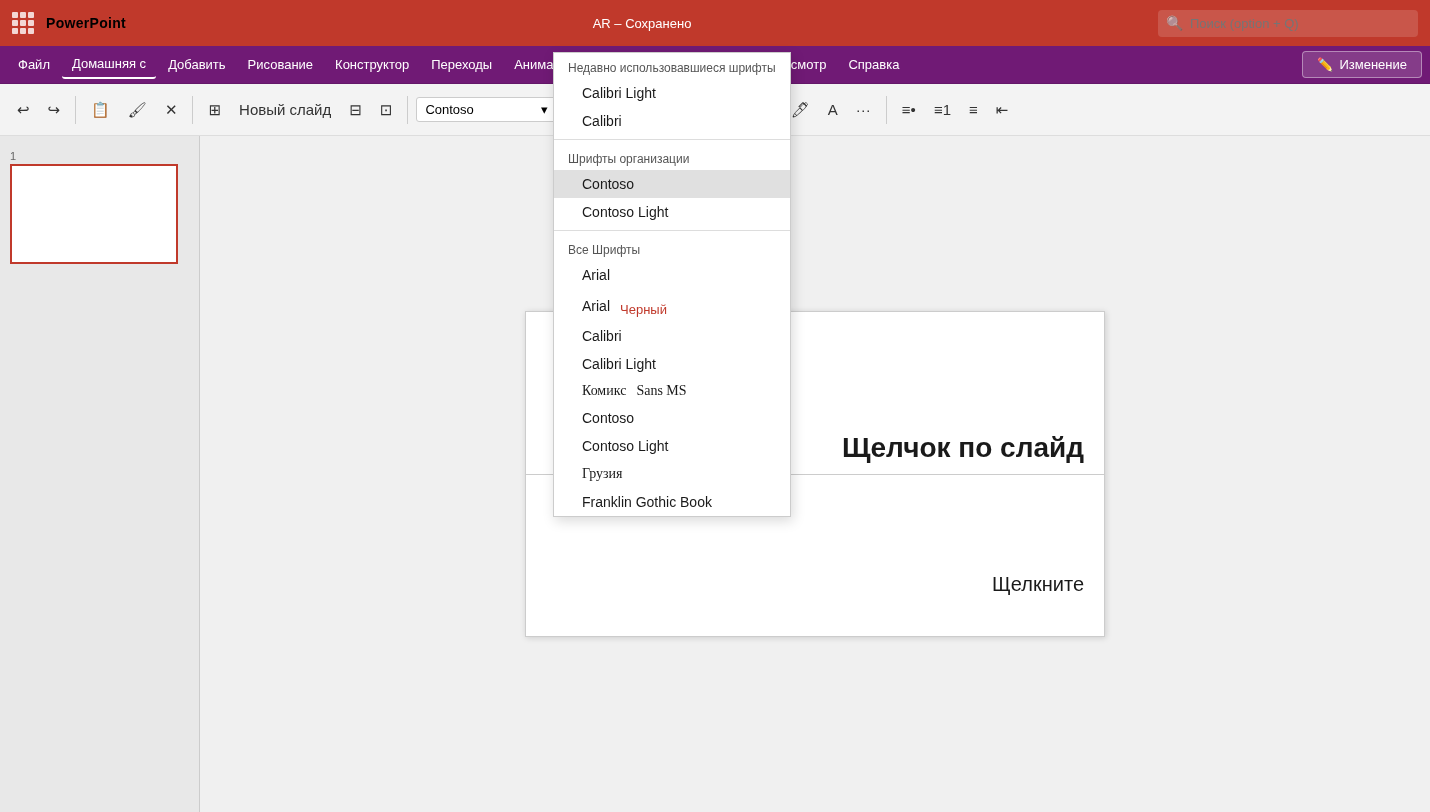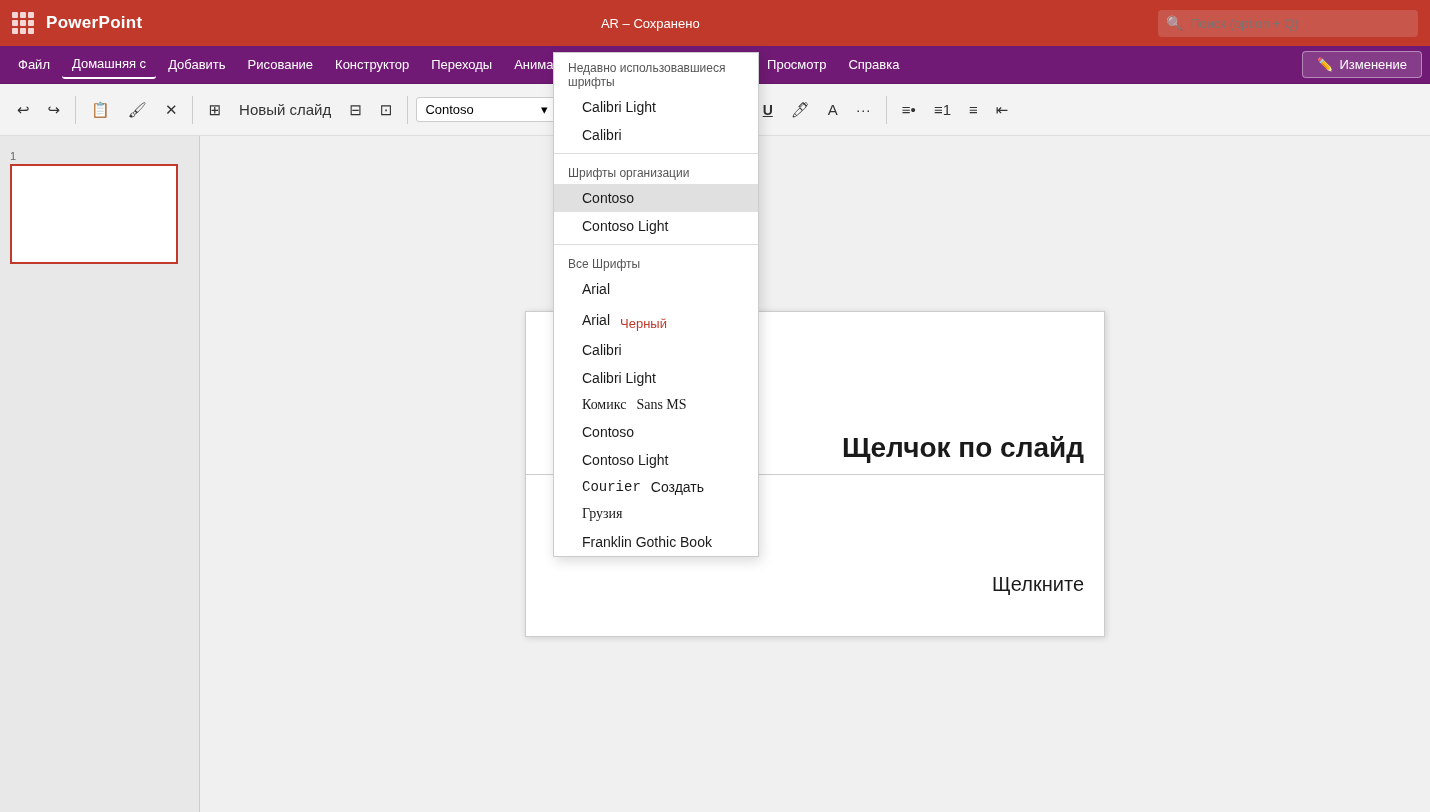--- a/index.html
+++ b/index.html
@@ -25,22 +25,22 @@
       display: grid;
       grid-template-columns: repeat(3, 6px);
       grid-template-rows: repeat(3, 6px);
       gap: 2px;
     }
     .app-grid-icon span {
       background: rgba(255,255,255,0.8);
       border-radius: 1px;
     }
     .app-name {
-      color: #ffffff;
-      font-size: 17px;
+      color: #000000;
+      font-size: 14px;
       font-weight: 600;
       letter-spacing: 0.3px;
     }
     .title-center {
       flex: 1;
       text-align: center;
       color: white;
       font-size: 13px;
     }
     .search-bar {
@@ -154,21 +154,21 @@
       display: flex;
       align-items: center;
       justify-content: space-between;
     }
 
     
     .font-dropdown {
       position: absolute;
       top: 52px;
       left: 553px;
-      width: 206px;
+      width: 238px;
       background: white;
       border: 1px solid #ccc;
       box-shadow: 2px 4px 12px rgba(0,0,0,0.15);
       z-index: 1000;
       font-size: 14px;
     }
     .font-section-header {
       color: #555;
       font-size: 12px;
       padding: 8px 14px 4px 14px;
@@ -385,24 +385,20 @@
     <span class="font-item-sub">Черный</span>
   </div>
   <div class="font-item">Calibri</div>
   <div class="font-item">Calibri Light</div>
   <div class="font-item-row">
     <span class="font-item-main font-item-comic">Комикс</span>
     <span class="font-item-main font-item-comic">Sans MS</span>
   </div>
   <div class="font-item">Contoso</div>
   <div class="font-item">Contoso Light</div>
-  <div class="font-item-row">
-    <span class="font-item-main font-item-courier">Courier</span>
-    <span class="font-item-main">Создать</span>
-  </div>
   <div class="font-item font-item-georgia">Грузия</div>
   <div class="font-item">Franklin Gothic Book</div>
 </div>
 
 <div class="main-area">
 
   <div class="slides-panel">
     <div>
       <span class="slide-number">1</span>
     </div>

